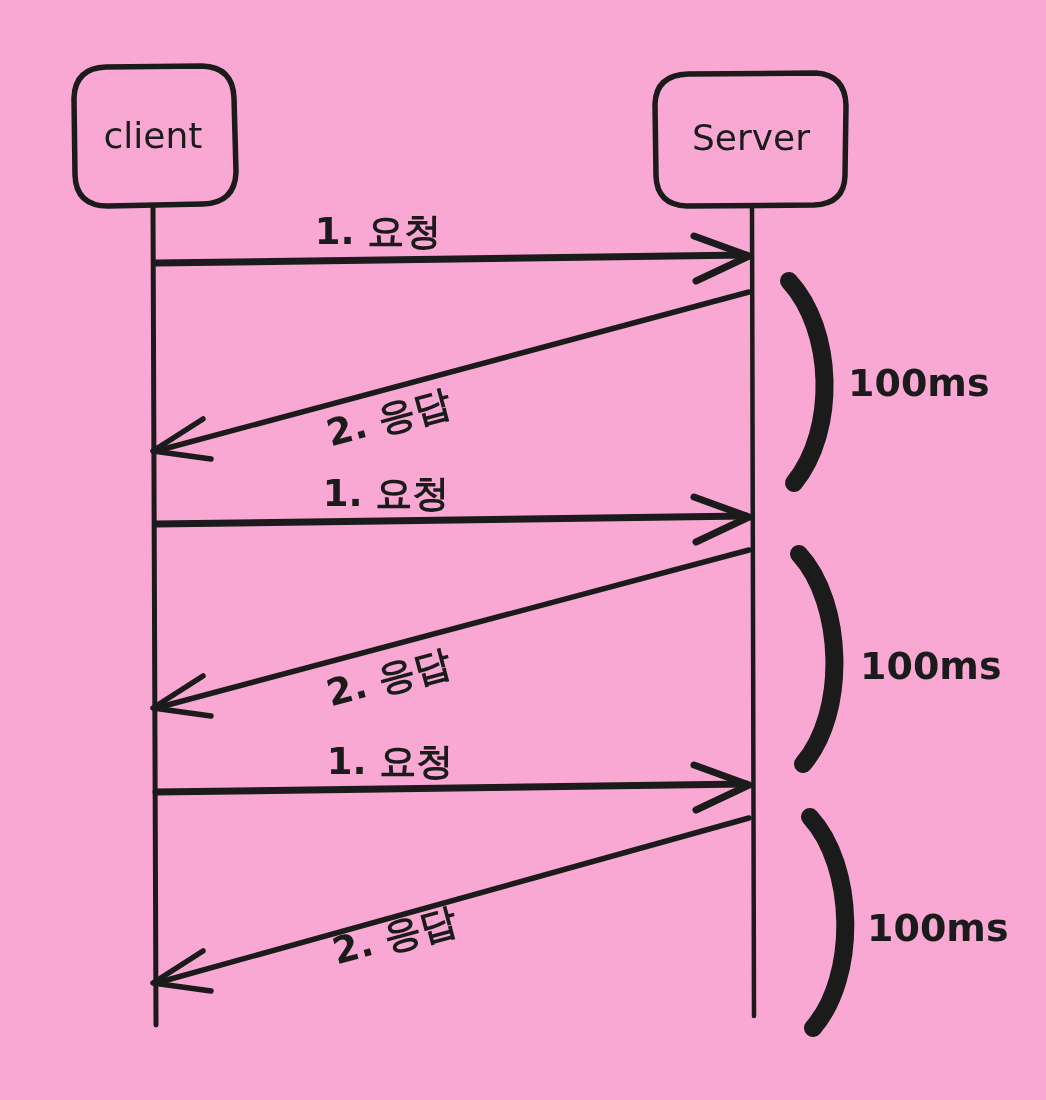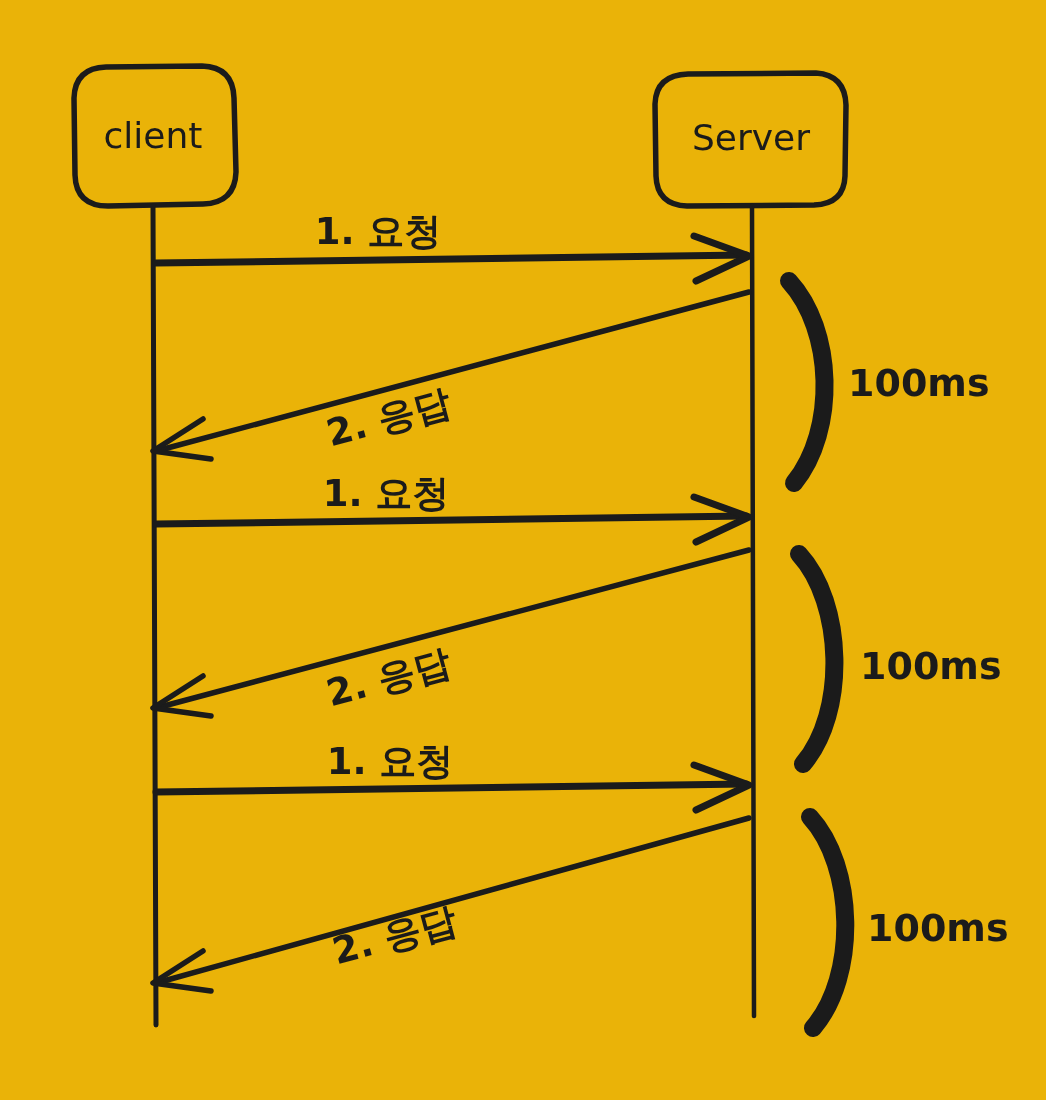--- a/index.html
+++ b/index.html
@@ -8,21 +8,21 @@
     background: #ffffff;
     width: 1046px;
     height: 1100px;
     overflow: hidden;
     font-family: "DejaVu Sans", "Liberation Sans", sans-serif;
   }
   .canvas-wrap {
     position: relative;
     width: 1046px;
     height: 1100px;
-    background: #eab308;
+    background: #f9a8d4;
   }
   svg text {
     font-family: "DejaVu Sans", "Liberation Sans", sans-serif;
     fill: #1b1b1b;
   }
   .actor-label { font-size: 36px; font-weight: 500; }
   .msg-label   { font-size: 37px; font-weight: 600; }
   .latency-label { font-size: 38px; font-weight: 600; }
   .ink-stroke { stroke: #1b1b1b; fill: none; }
 </style>

